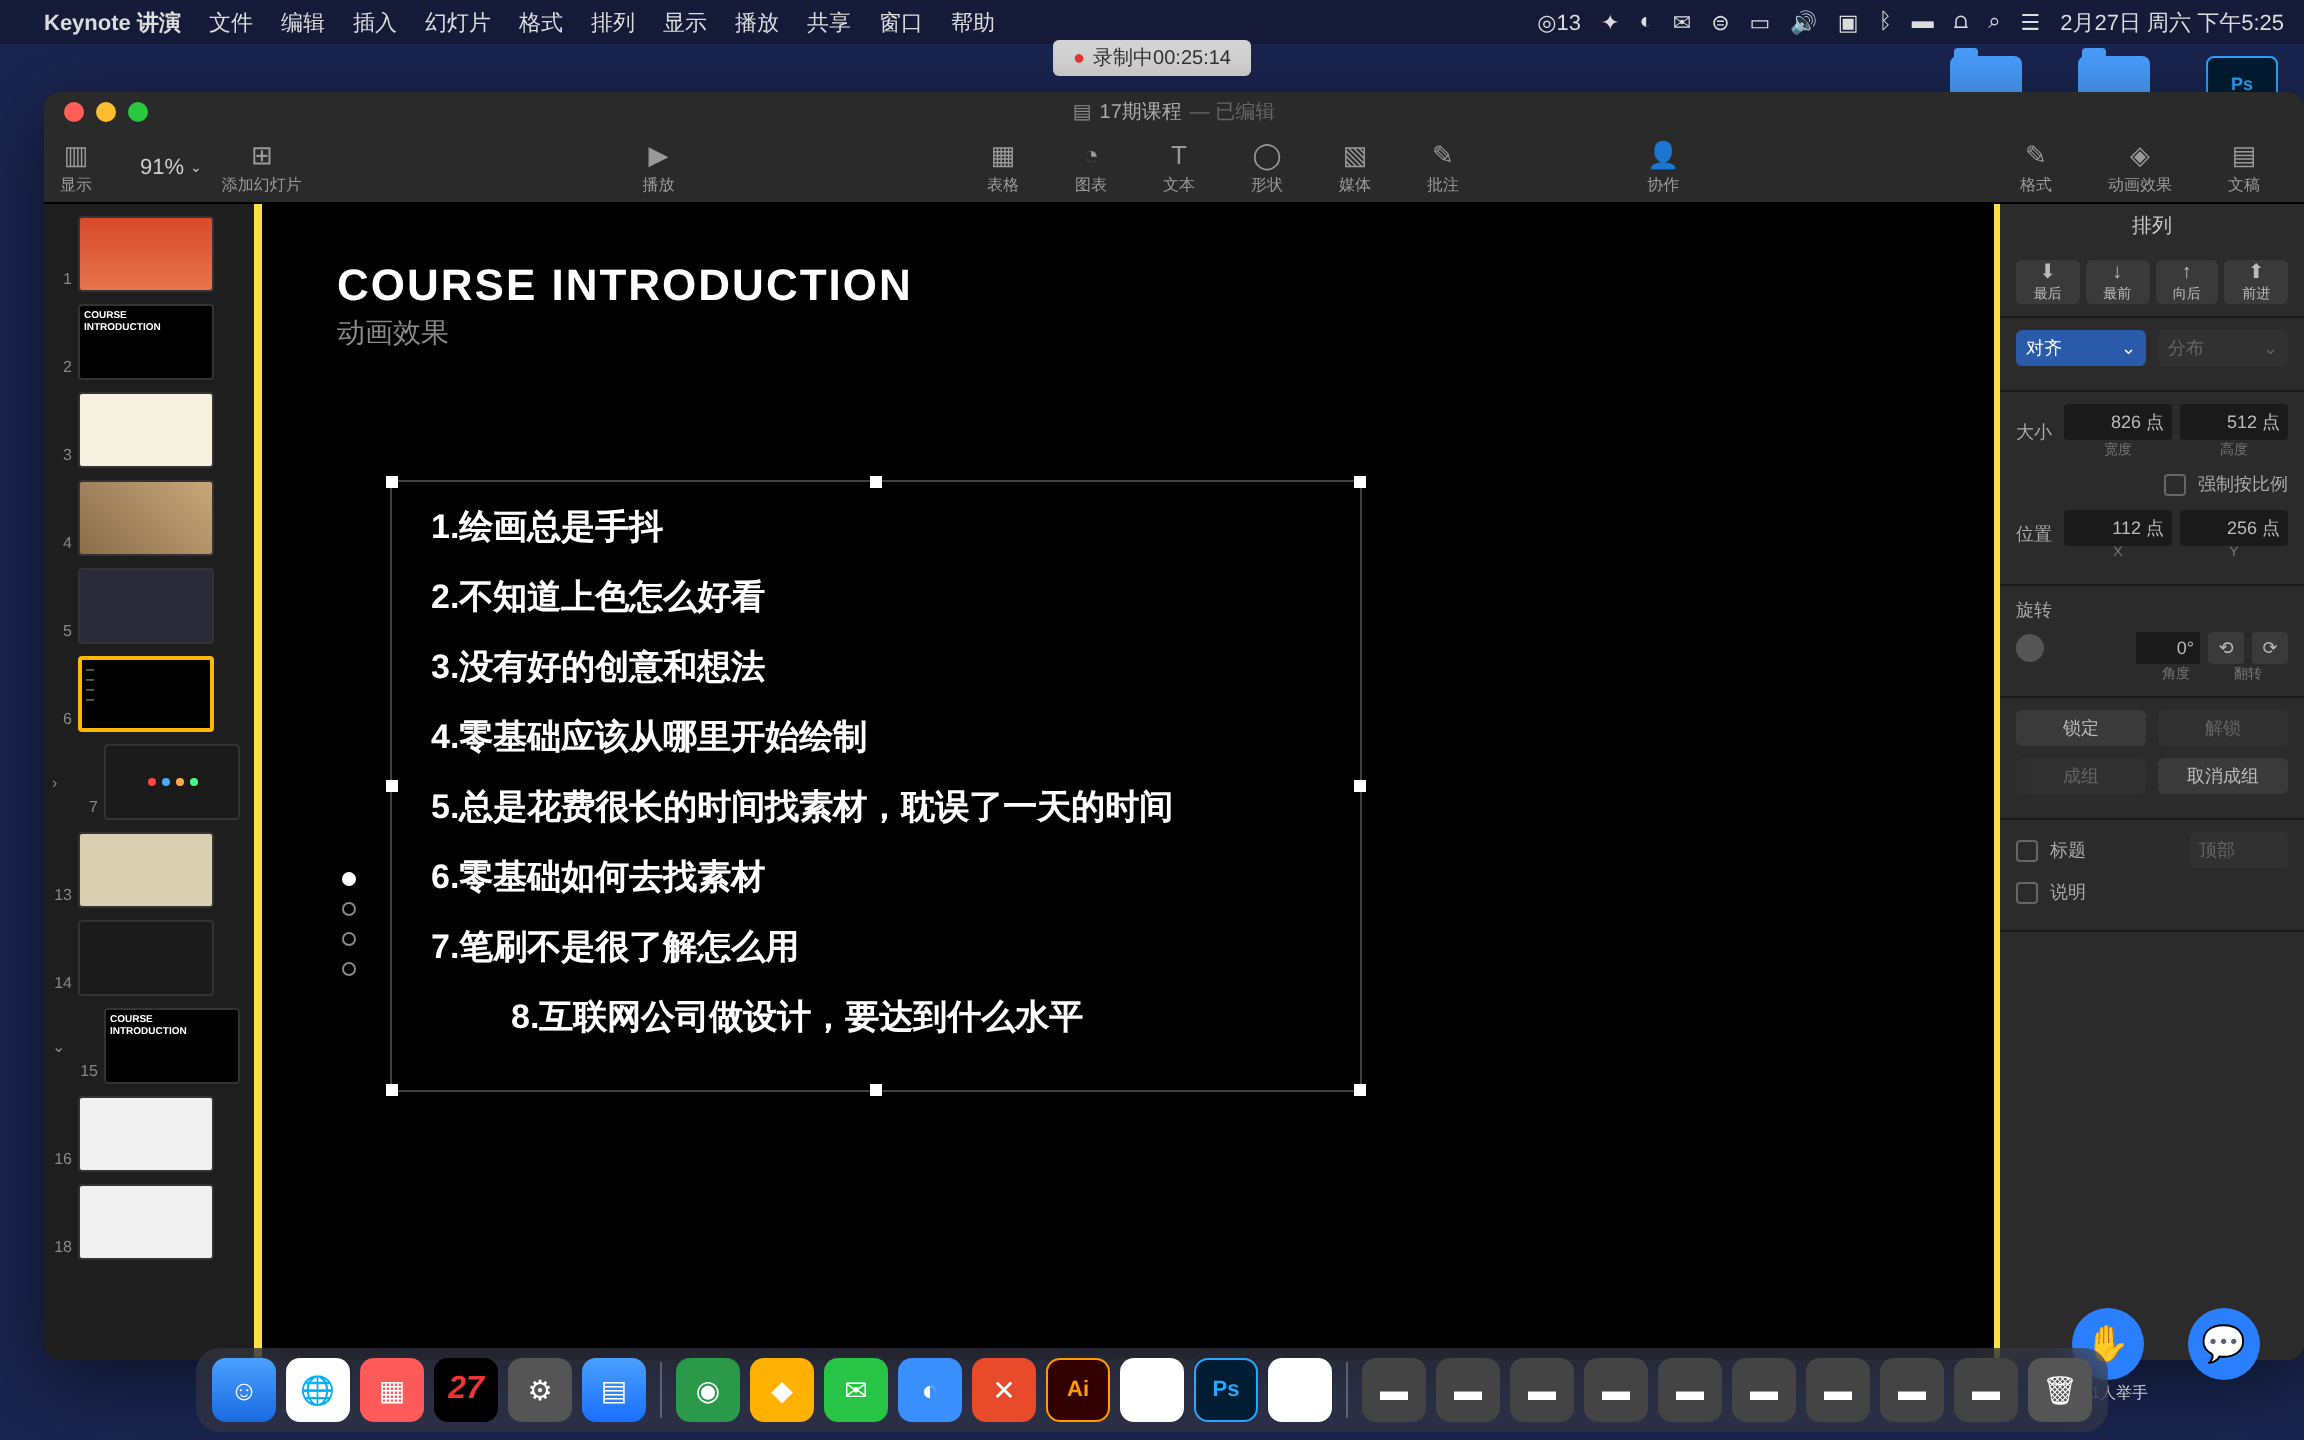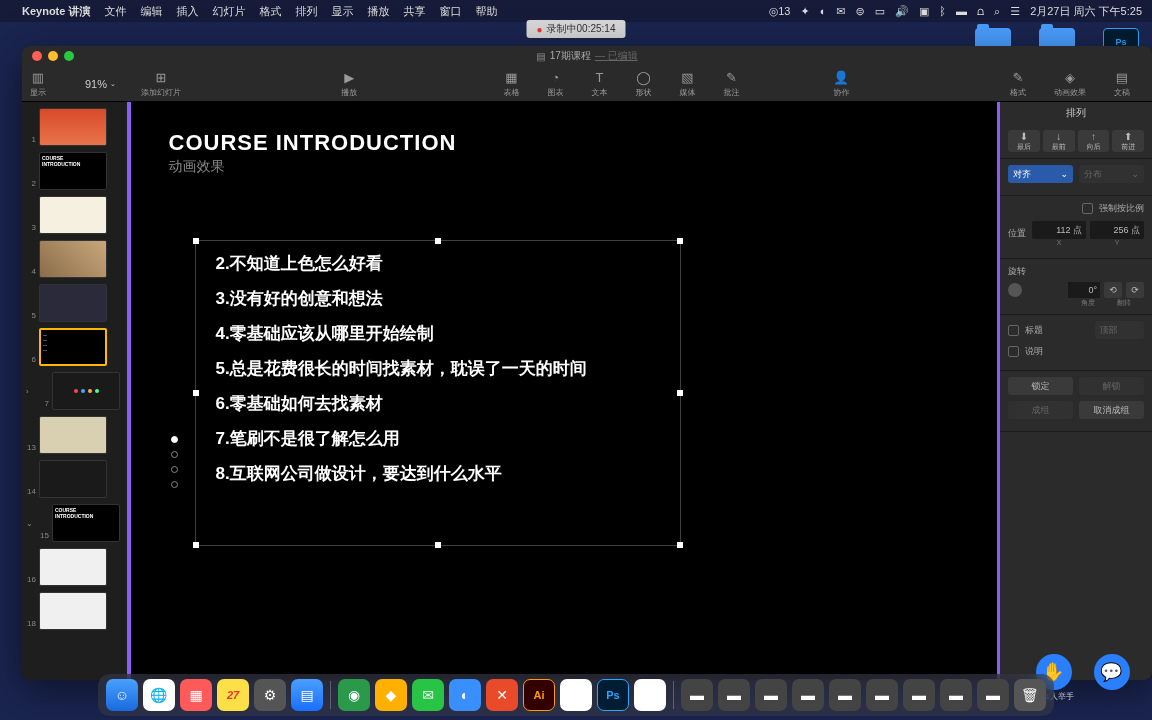--- a/index.html
+++ b/index.html
@@ -26,27 +26,27 @@
 .desktop-icons .psd { width:36px; height:28px; background:#001d33; border:1px solid #29a6ff; border-radius:4px; margin:0 auto 2px;display:flex;align-items:center;justify-content:center;color:#29a6ff;font-size:9px;font-weight:bold;}
 
 
 .window { position:absolute; top:46px; left:22px; width:1130px; height:634px; background:#1e1e1e; border-radius:8px; box-shadow:0 10px 40px rgba(0,0,0,0.5); display:flex; flex-direction:column; overflow:hidden;}
 .titlebar { height:20px; display:flex; align-items:center; padding:0 10px; background:#2a2a2a;}
 .traffic { display:flex; gap:6px;}
 .traffic span{ width:10px; height:10px; border-radius:50%;}
 .tl-r{background:#ff5f57;} .tl-y{background:#febc2e;} .tl-g{background:#28c840;}
 .doc-title{ position:absolute; left:50%; transform:translateX(-50%); color:#aaa; font-size:10px; display:flex; align-items:center; gap:4px;}
 .doc-title .docicon{color:#888;}
-.doc-title .edited{color:#666;text-decoration:underline;}
+.doc-title .edited{color:#666;}
 
 .toolbar { height:36px; background:#2a2a2a; display:flex; align-items:center; padding:0 8px; border-bottom:1px solid #000;}
 .tb-group { display:flex; flex-direction:column; align-items:center; margin-right:14px; color:#999;}
 .tb-group .ico{ font-size:13px; height:16px;}
 .tb-group .lbl{ font-size:8px; margin-top:1px;}
-.toolbar .zoom { color:#ccc; font-size:11px; margin:0 25px; display:flex;align-items:center;gap:3px;}
+.toolbar .zoom { color:#ccc; font-size:11px; margin:0 10px; display:flex;align-items:center;gap:3px;}
 .toolbar .center{ margin:0 auto;}
 .toolbar .mid-group{display:flex; gap:14px;}
 .toolbar .right-group{display:flex; gap:14px; margin-left:auto;}
 
 .body { flex:1; display:flex; background:#1a1a1a; overflow:hidden;}
 
 
 .thumbs { width:105px; background:#1e1e1e; overflow-y:auto; padding:6px 4px;}
 .thumb-wrap{ display:flex; align-items:flex-end; margin-bottom:6px; position:relative;}
 .thumb-num{ width:10px; font-size:8px; color:#888; text-align:right; margin-right:3px; margin-bottom:2px;}
@@ -58,21 +58,21 @@
 .thumb.intro .tinytext{color:#fff;font-size:5px;font-weight:bold;}
 .thumb.img-like{background:linear-gradient(45deg,#8a6d4a,#c9a77a);}
 .thumb.orange{background:linear-gradient(#d84a2a,#e8744a);}
 .thumb.cards{background:#f5f0e0;}
 .thumb.books{background:#2a2a3a;}
 .thumb.dots{background:#1a1a1a; display:flex;align-items:center;justify-content:center;gap:3px;}
 .thumb.dots span{width:4px;height:4px;border-radius:50%;}
 .arrow-icon{width:10px;font-size:8px;color:#888;margin-right:3px;margin-bottom:14px;}
 
 
-.canvas-area{ flex:1; background:#8b5cf6; display:flex; align-items:flex-start; justify-content:center; overflow:hidden;}
+.canvas-area{ flex:1; background:#fde047; display:flex; align-items:flex-start; justify-content:center; overflow:hidden;}
 .slide{ width:866px; height:596px; background:#000; position:relative; margin-top:0;}
 .slide h1{ color:#fff; font-size:22px; font-weight:700; letter-spacing:1px; position:absolute; top:28px; left:38px; font-family: Impact, "Arial Black", sans-serif;}
 .slide .sub{ color:#888; font-size:14px; position:absolute; top:56px; left:38px;}
 .textbox{ position:absolute; top:138px; left:64px; width:486px; height:306px; border:1px solid rgba(255,255,255,0.25);}
 .textbox .handle{position:absolute;width:6px;height:6px;background:#fff;}
 .h-tl{top:-3px;left:-3px;} .h-tm{top:-3px;left:50%;margin-left:-3px;} .h-tr{top:-3px;right:-3px;}
 .h-ml{top:50%;left:-3px;margin-top:-3px;} .h-mr{top:50%;right:-3px;margin-top:-3px;}
 .h-bl{bottom:-3px;left:-3px;} .h-bm{bottom:-3px;left:50%;margin-left:-3px;} .h-br{bottom:-3px;right:-3px;}
 .textbox .content{ padding:14px 20px; color:#fff; font-size:17px; font-weight:600; line-height:1.0;}
 .textbox .content div{ margin-bottom:18px;}
@@ -315,20 +315,21 @@
         <div class="textbox">
           <div class="handle h-tl"></div>
           <div class="handle h-tm"></div>
           <div class="handle h-tr"></div>
           <div class="handle h-ml"></div>
           <div class="handle h-mr"></div>
           <div class="handle h-bl"></div>
           <div class="handle h-bm"></div>
           <div class="handle h-br"></div>
           <div class="content">
+            <div>1.绘画总是手抖</div>
             <div>2.不知道上色怎么好看</div>
             <div>3.没有好的创意和想法</div>
             <div>4.零基础应该从哪里开始绘制</div>
             <div>5.总是花费很长的时间找素材，耽误了一天的时间</div>
             <div>6.零基础如何去找素材</div>
             <div>7.笔刷不是很了解怎么用</div>
             <div>8.互联网公司做设计，要达到什么水平</div>
           </div>
         </div>
         <div class="watermark">Y圆糖插画设计</div>
@@ -363,20 +364,37 @@
               <span>对齐</span>
               <span>⌄</span>
             </div>
           <div class="dd" style="opacity:0.4;">
               <span>分布</span>
               <span>⌄</span>
             </div>
         </div>
       </div>
       <div class="insp-sec">
+        <div class="insp-row">
+            <span class="label">大小</span>
+          <div style="flex:1;display:flex;gap:4px;">
+            <div style="flex:1;">
+                <div class="field">
+                  <span>826 点</span>
+                </div>
+                <div class="sublabel">宽度</div>
+              </div>
+            <div style="flex:1;">
+                <div class="field">
+                  <span>512 点</span>
+                </div>
+                <div class="sublabel">高度</div>
+              </div>
+          </div>
+        </div>
         <div class="insp-row" style="justify-content:flex-end;">
             <div class="checkbox"></div>
             <span class="label">强制按比例</span>
           </div>
         <div class="insp-row">
             <span class="label">位置</span>
           <div style="flex:1;display:flex;gap:4px;">
             <div style="flex:1;">
                 <div class="field">
                   <span>112 点</span>
@@ -404,55 +422,55 @@
           <div class="flip">⟳</div>
         </div>
         <div style="display:flex;">
             <div style="flex:1;"></div>
             <div class="sublabel" style="width:32px;">角度</div>
             <div class="sublabel" style="width:40px;">翻转</div>
           </div>
       </div>
       <div class="insp-sec">
         <div class="insp-row">
+            <div class="btn">锁定</div>
+            <div class="btn" style="opacity:0.4;">解锁</div>
+          </div>
+        <div class="insp-row">
+            <div class="btn" style="opacity:0.4;">成组</div>
+            <div class="btn">取消成组</div>
+          </div>
+      </div>
+      <div class="insp-sec">
+        <div class="insp-row">
             <div class="checkbox"></div>
             <span class="label">标题</span>
             <div style="flex:1;"></div>
             <div class="dd" style="width:50px;opacity:0.4;">
               <span>顶部</span>
             </div>
           </div>
         <div class="insp-row">
             <div class="checkbox"></div>
             <span class="label">说明</span>
           </div>
       </div>
-      <div class="insp-sec">
-        <div class="insp-row">
-            <div class="btn">锁定</div>
-            <div class="btn" style="opacity:0.4;">解锁</div>
-          </div>
-        <div class="insp-row">
-            <div class="btn" style="opacity:0.4;">成组</div>
-            <div class="btn">取消成组</div>
-          </div>
-      </div>
     </div>
   </div>
 </div>
 
 <div class="float-hand">✋</div>
 <div class="float-hand-lbl">1人举手</div>
 <div class="float-chat">💬</div>
 
 <div class="dock">
   <div class="dapp" style="background:linear-gradient(#4aa0ff,#1a6ae0);">☺</div>
   <div class="dapp" style="background:#fff;">🌐</div>
   <div class="dapp" style="background:#ff5a5a;">▦</div>
-  <div class="dapp" style="background:#fde047;color:#e33;font-size:11px;font-weight:bold;font-style:italic;">27</div>
+  <div class="dapp" style="background:#000000;color:#e33;font-size:16px;font-weight:bold;font-style:italic;">27</div>
   <div class="dapp" style="background:#555;">⚙</div>
   <div class="dapp" style="background:linear-gradient(#4a9fff,#1a6fff);">▤</div>
   <div class="sep"></div>
   <div class="dapp" style="background:#2a9a4a;">◉</div>
   <div class="dapp" style="background:#ffb000;">◆</div>
   <div class="dapp" style="background:#28c445;">✉</div>
   <div class="dapp" style="background:#3a8fff;">◐</div>
   <div class="dapp" style="background:#e84a2a;color:#fff;">✕</div>
   <div class="dapp" style="background:#330000;color:#ff9a00;border:1px solid #ff9a00;font-size:11px;font-weight:bold;">Ai</div>
   <div class="dapp" style="background:#fff;">⊙</div>

